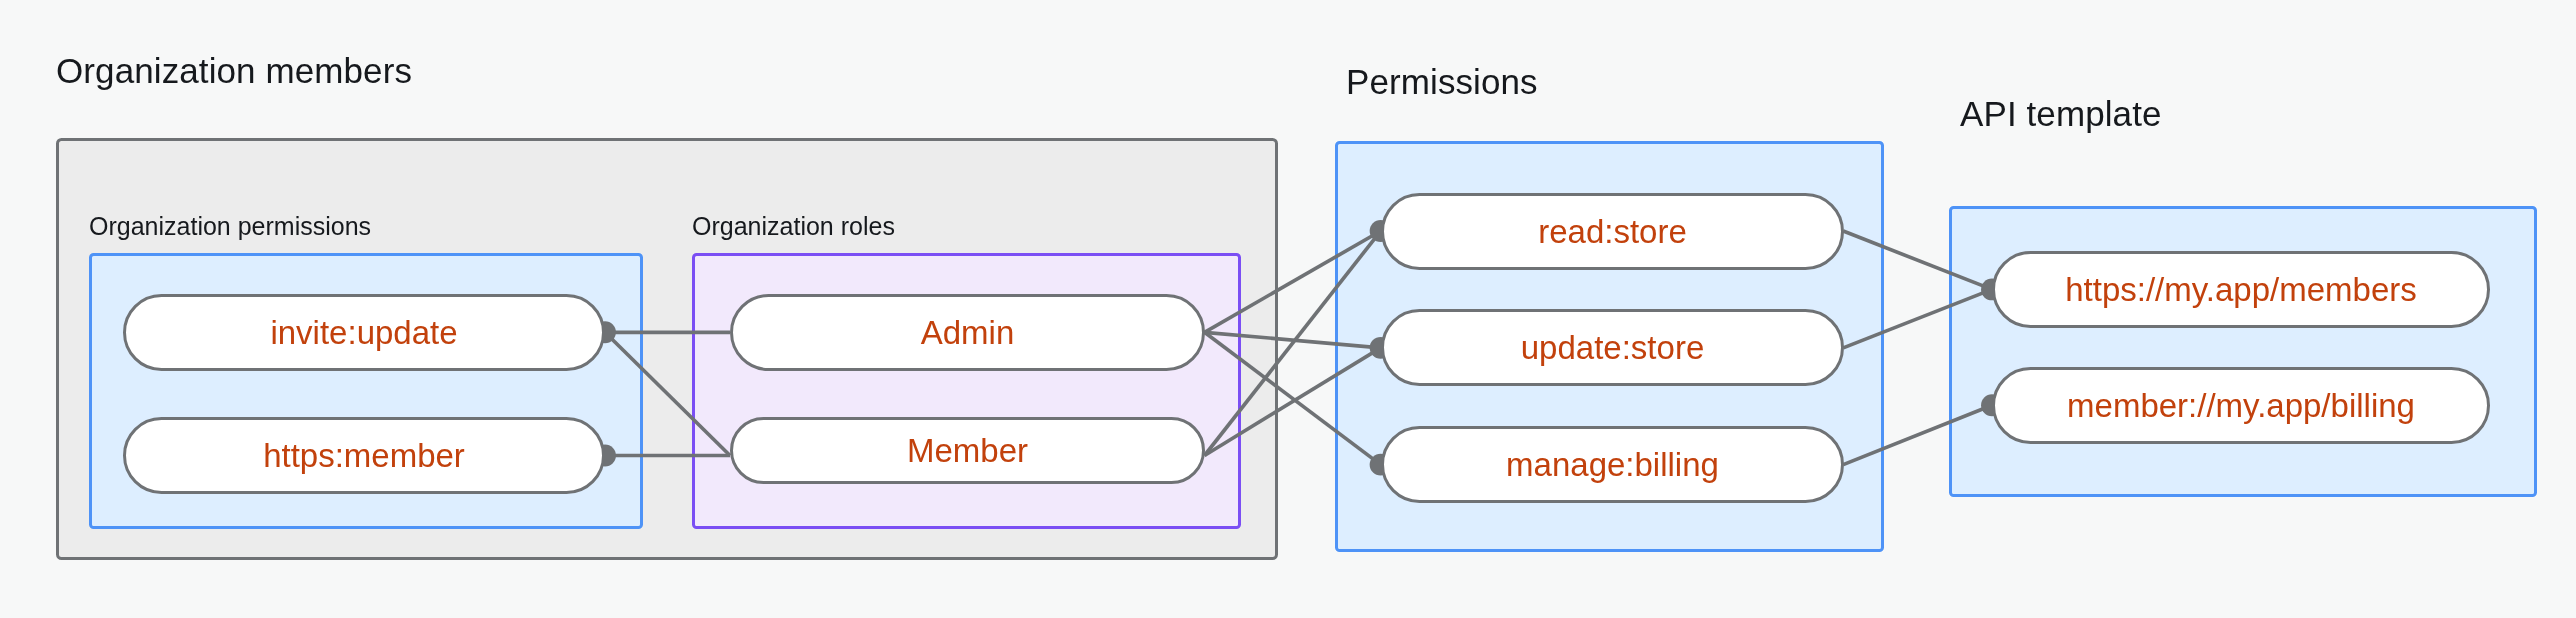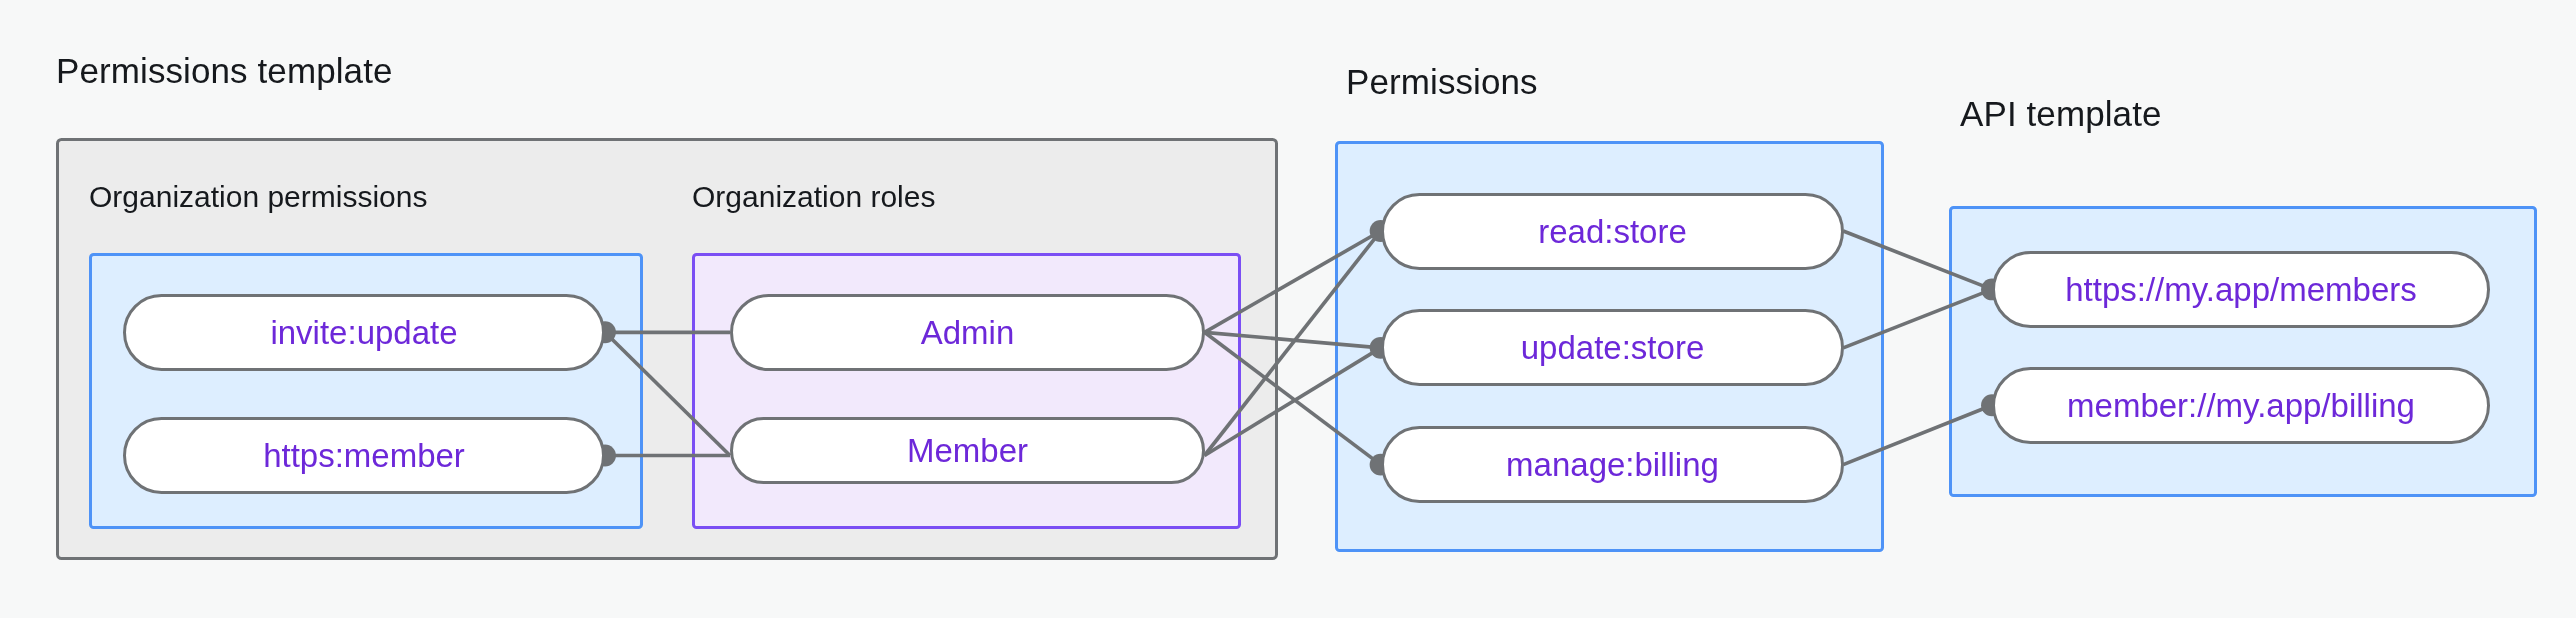--- a/index.html
+++ b/index.html
@@ -15,23 +15,24 @@
   
   .group-label{
     position:absolute;
     font-size:35px;
     color:#16191d;
     white-space:nowrap;
     letter-spacing:0.1px;
   }
   .sub-label{
     position:absolute;
-    font-size:30px;
+    font-size:25px;
     color:#16191d;
     white-space:nowrap;
+    margin-top:32px;
   }
 
   
   .box{position:absolute;box-sizing:border-box;}
   .box-outer{
     background:#ececec;
     border:3.7px solid #6f7275;
     border-radius:5.5px;
   }
   .box-blue{
@@ -48,42 +49,42 @@
   
   .pill{
     position:absolute;
     box-sizing:border-box;
     background:#ffffff;
     border:3.7px solid #6f7275;
     border-radius:912px;
     display:flex;
     align-items:center;
     justify-content:center;
-    color:#6d28d9;
+    color:#c2410c;
     font-size:33px;
     white-space:nowrap;
     z-index:4;
   }
 
   
   #edges{
     position:absolute;left:0;top:0;
     width:2576px;height:619px;
     z-index:3;
     pointer-events:none;
   }
   #edges line{stroke:#6f7275;stroke-width:4;}
   #edges circle{fill:#6f7275;}
 </style>
 </head>
 <body>
 
 <div id="stage">
 
-  <div class="group-label" style="left:56px;top:51px;">Permissions template</div>
+  <div class="group-label" style="left:56px;top:51px;">Organization members</div>
 
   <div class="box box-outer" style="left:56px;top:138px;width:1222px;height:422px;"></div>
 
   <div class="sub-label" style="left:89px;top:180px;">Organization permissions</div>
 
   <div class="box box-blue" style="left:89px;top:253px;width:554px;height:276px;"></div>
 
   <div class="sub-label" style="left:692px;top:180px;">Organization roles</div>
 
   <div class="box box-purple" style="left:692px;top:253px;width:549px;height:276px;"></div>

